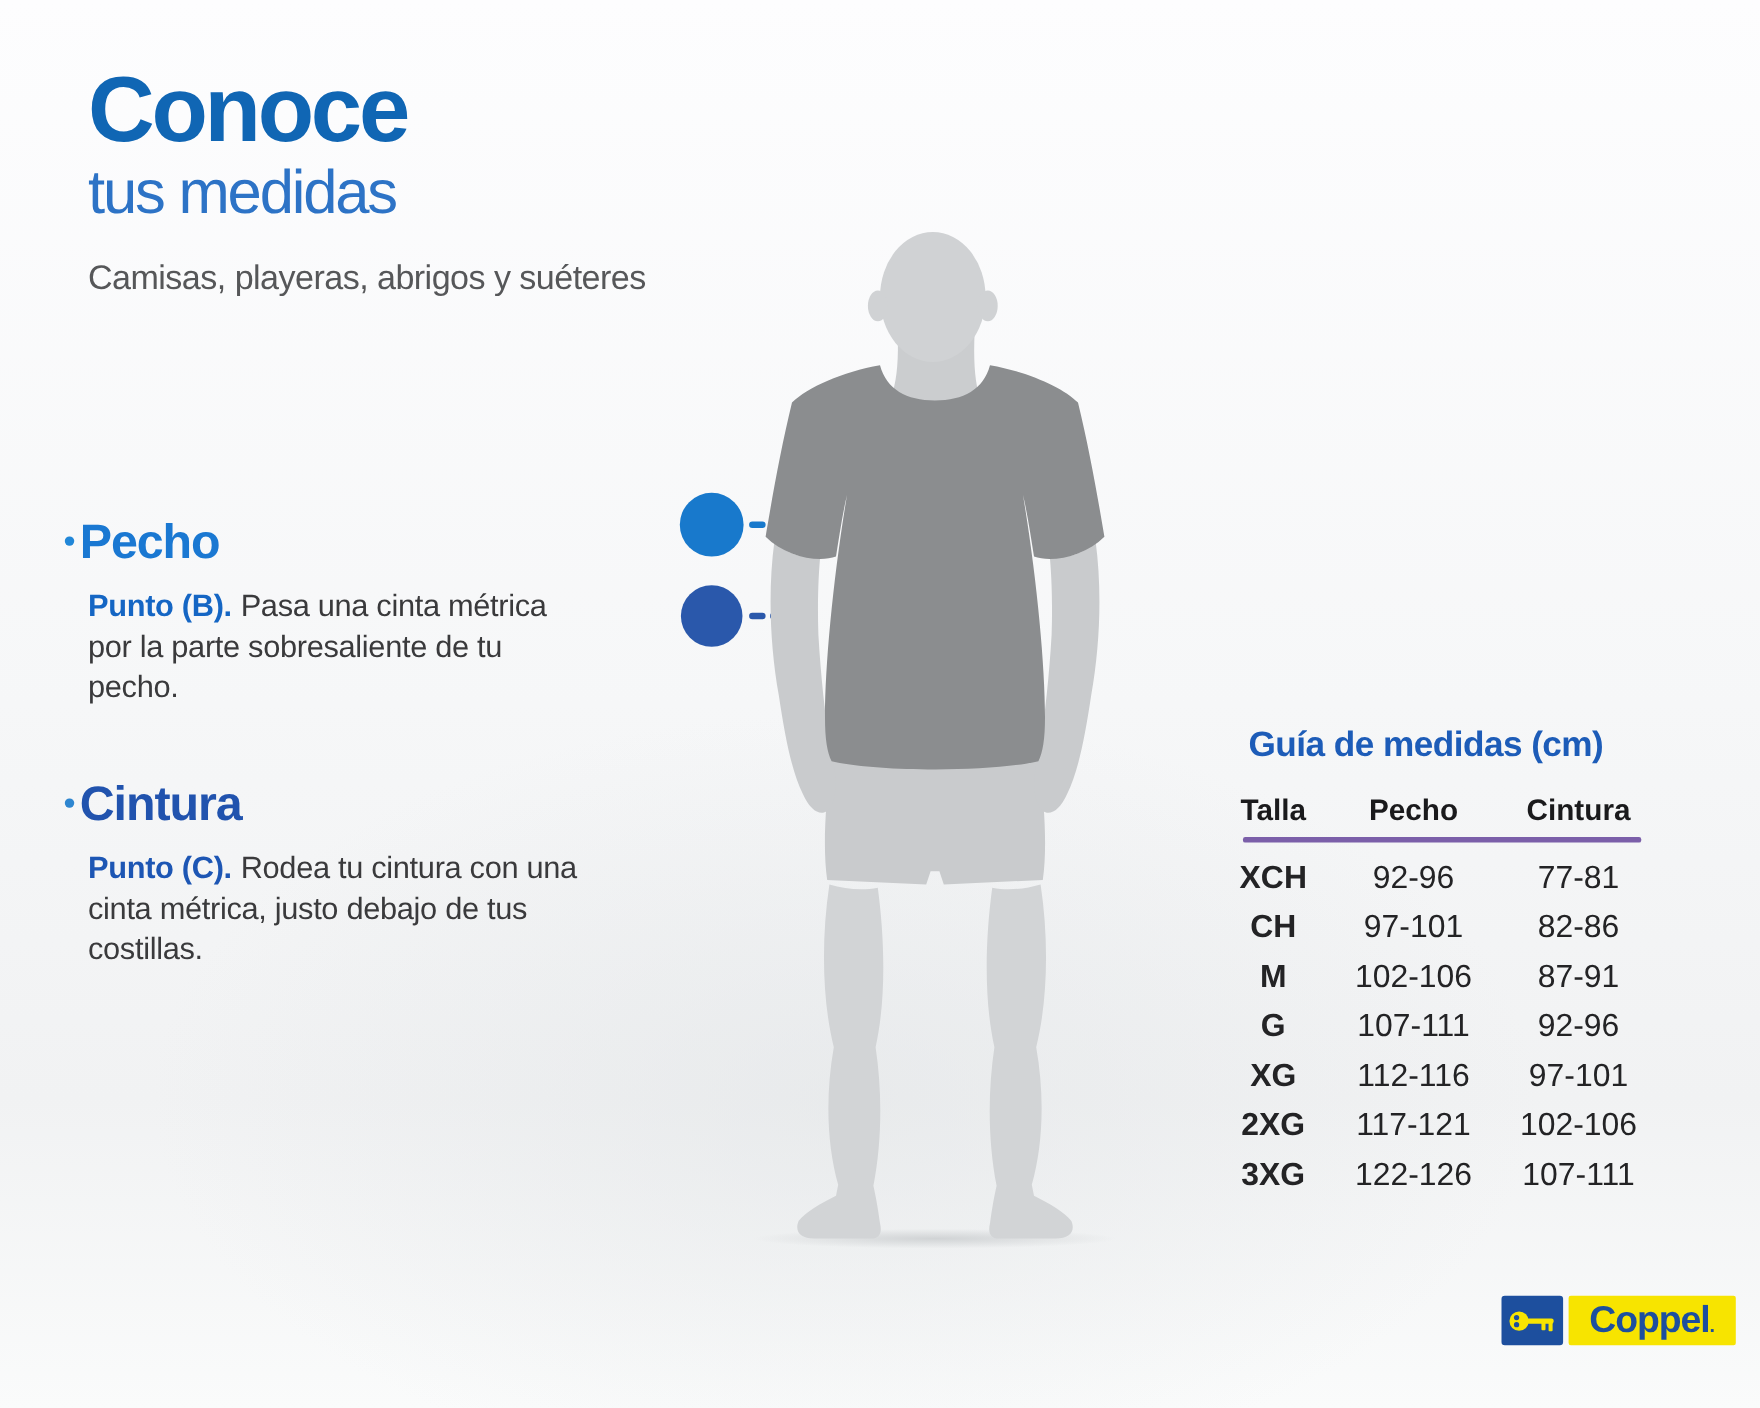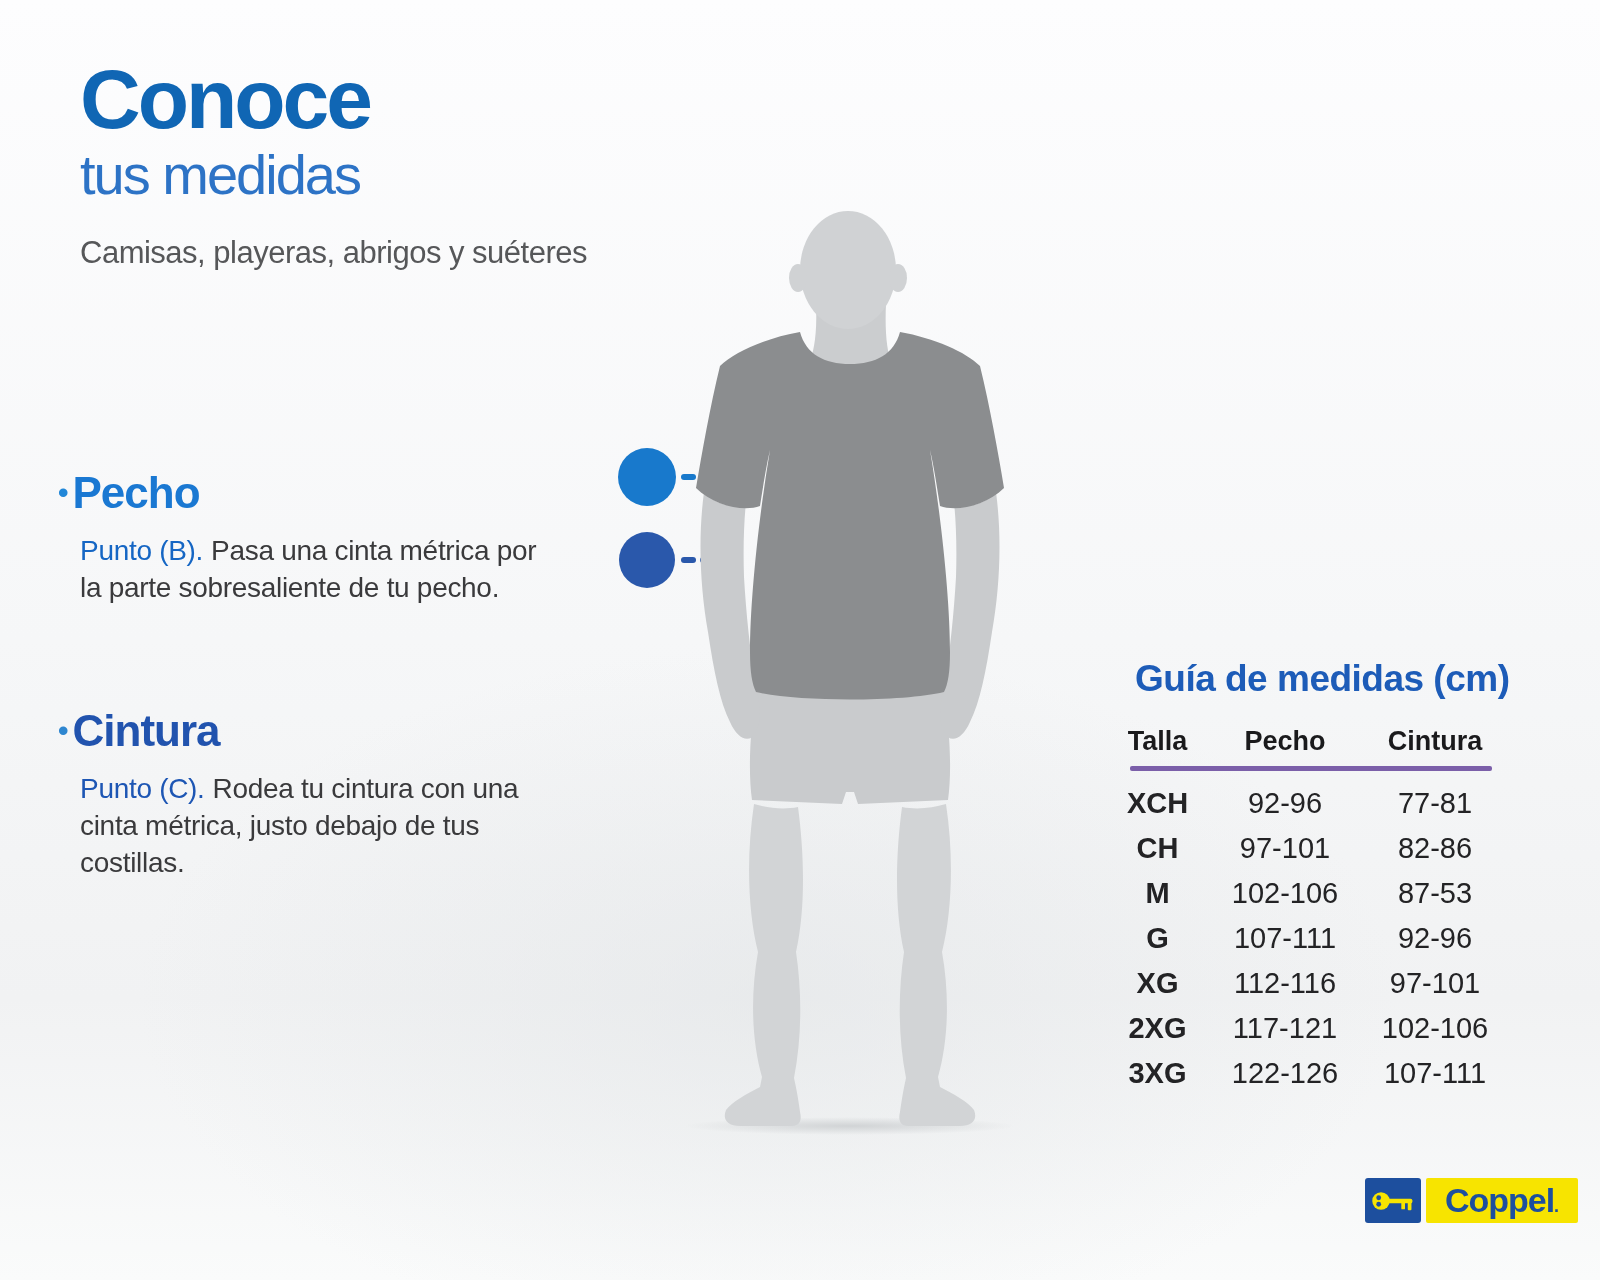--- a/index.html
+++ b/index.html
@@ -35,41 +35,41 @@
   .section-heading { display:flex; align-items:center; font-size:44px; font-weight:700; letter-spacing:-1px; }
   .bullet { font-size:30px; margin-right:5px; line-height:1; }
   .section-pecho .bullet   { color:#2187d8; }
   .section-pecho .heading-text  { color:#1a78d2; }
   .section-cintura .bullet { color:#2e86d0; }
   .section-cintura .heading-text { color:#2153ae; }
   .section-text {
     margin:14px 0 0 22px; font-size:28px; line-height:37px; color:#3a3a3c;
     letter-spacing:-0.3px;
   }
-  .point-label { font-weight:400; margin-right:8px;text-align:right; }
+  .point-label { font-weight:700; margin-right:8px;text-align:right; }
   .section-pecho .point-label   { color:#1566c4; }
   .section-cintura .point-label { color:#1d56b4; }
 
   
   .marker-dot { position:absolute; border-radius:50%; }
   .marker-dot.chest { left:618px; top:448px; width:58px; height:58px; background:#1879cc; }
   .marker-dot.waist { left:619px; top:532px; width:56px; height:56px; background:#2a58ab; }
   .dash { position:absolute; width:15px; height:6px; border-radius:3px; }
   .dash.chest { background:#1879cc; top:474px; }
   .dash.waist { background:#2a58ab; top:557px; }
   .dash.d1 { left:681px; }
   .dash.d2 { left:700px; }
 
   
   .figure { position:absolute; left:638px; top:192px; }
 
   
   .guide { position:absolute; left:1110px; top:658px; width:400px; }
   .guide-title {
-    margin-left:25px; font-size:37px; font-weight:700; color:#1d5cb8; letter-spacing:-0.5px;
+    margin-left:25px; font-size:32px; font-weight:700; color:#1d5cb8; letter-spacing:-0.5px;
   }
   .guide-head, .guide-row {
     display:grid; grid-template-columns:95px 160px 140px;
     align-items:center; text-align:center;
   }
   .guide-head { margin-top:20px; height:42px; font-size:27px; font-weight:700; color:#1a1a1c; }
   .accent-line {
     margin:4px 0 10px 20px; width:362px; height:5px;
     background:#7b5fa9; border-radius:2px;
   }
@@ -171,21 +171,21 @@
       <span>77-81</span>
     </div>
     <div class="guide-row">
       <span class="size-cell">CH</span>
       <span>97-101</span>
       <span>82-86</span>
     </div>
     <div class="guide-row">
       <span class="size-cell">M</span>
       <span>102-106</span>
-      <span>87-53</span>
+      <span>87-91</span>
     </div>
     <div class="guide-row">
       <span class="size-cell">G</span>
       <span>107-111</span>
       <span>92-96</span>
     </div>
     <div class="guide-row">
       <span class="size-cell">XG</span>
       <span>112-116</span>
       <span>97-101</span>

